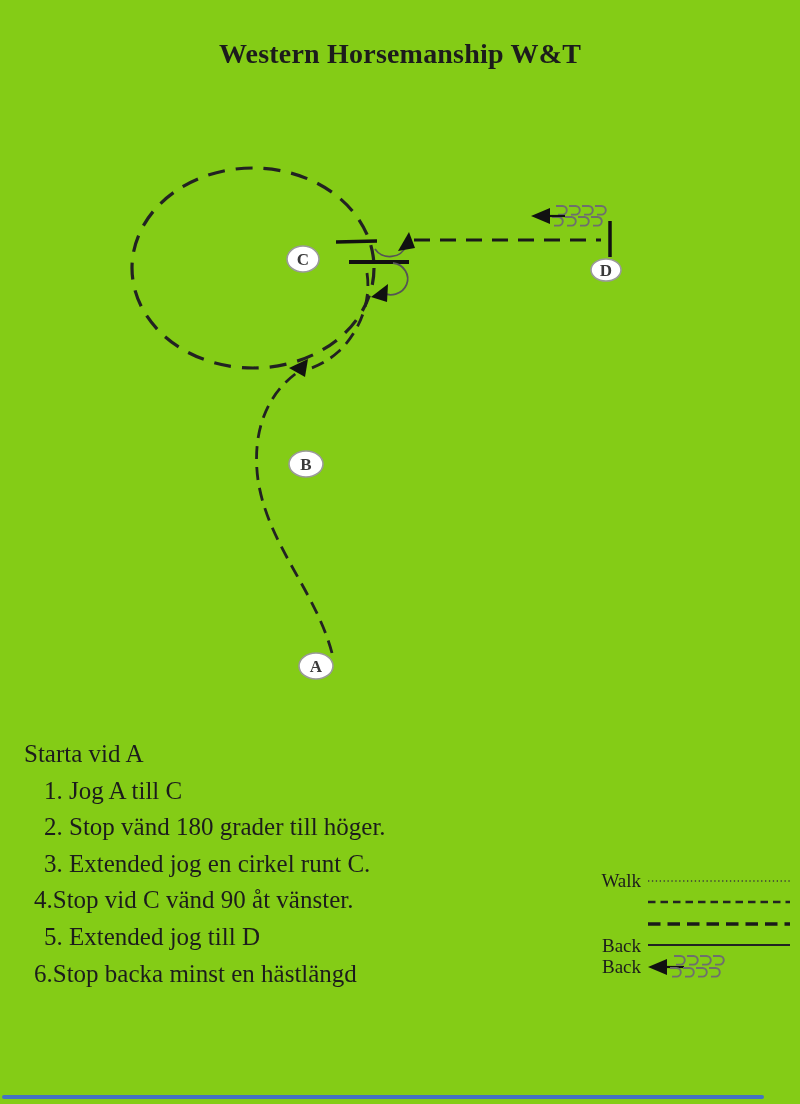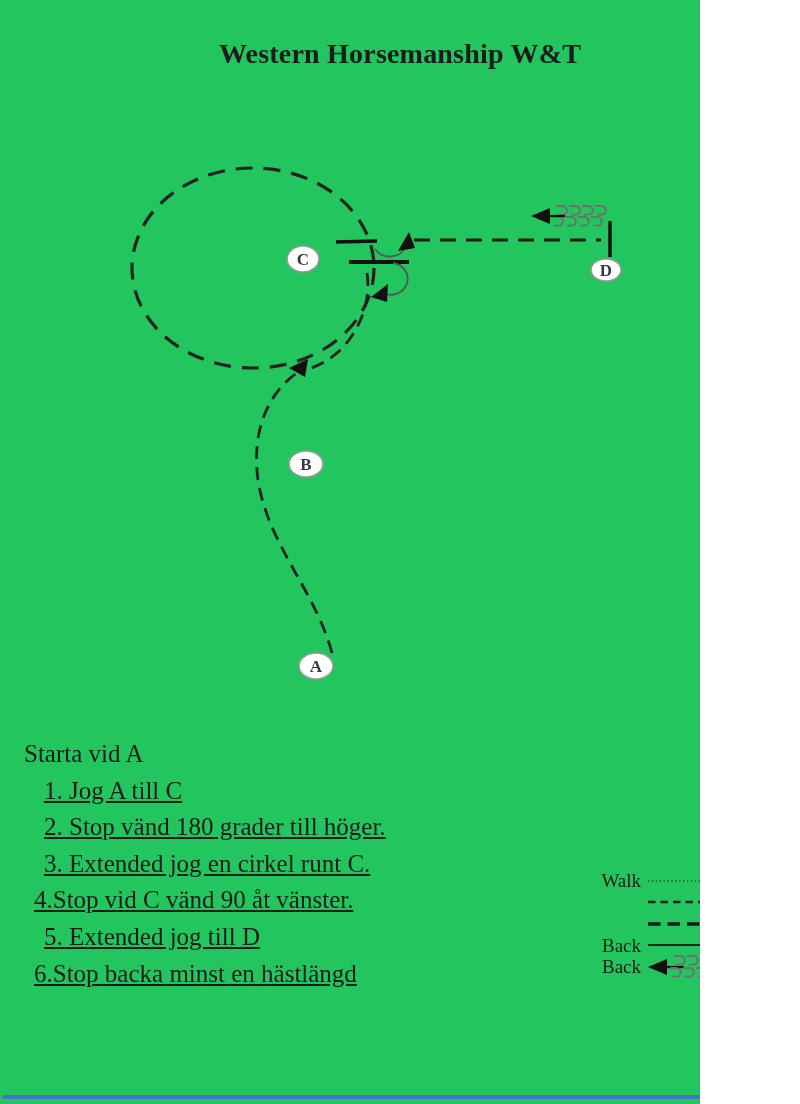--- a/index.html
+++ b/index.html
@@ -1,30 +1,30 @@
 <!DOCTYPE html>
 <html><head>
 <meta charset="utf-8">
 <style>
   html,body{margin:0;padding:0;background:#ffffff;}
   .page{
-    position:relative;width:700px;height:1104px;background:#22c55e;overflow:hidden;
+    position:relative;width:800px;height:1104px;background:#84cc16;overflow:hidden;
     font-family:"Liberation Serif","DejaVu Serif",serif;color:#1c1c1c;
   }
   .title{
     position:absolute;left:0;top:38px;width:800px;text-align:center;
     font-size:28px;font-weight:bold;letter-spacing:.2px;
   }
   .diagram{position:absolute;left:0;top:0;width:800px;height:740px;}
   .marker-ellipse{fill:#ffffff;stroke:#9a9a9a;stroke-width:1.6;}
   .marker-letter{font-family:"Liberation Serif","DejaVu Serif",serif;font-weight:bold;
     font-size:17px;fill:#3a3a3a;text-anchor:middle;}
   .instructions{position:absolute;left:24px;top:736px;width:470px;
     font-size:25px;line-height:36.6px;}
-  .instructions .step{padding-left:20px;text-decoration:underline;}
+  .instructions .step{padding-left:20px;}
   .instructions .step.tight{padding-left:10px;}
   .legend{
     position:absolute;left:440px;top:870px;width:356px;
     display:grid;grid-template-columns:206px 150px;
     font-size:19px;line-height:21.5px;
   }
   .legend .lg-label{grid-column:1;text-align:right;white-space:nowrap;padding-right:5px;}
   .legend .lg-sample{grid-column:2;display:flex;align-items:center;height:21.5px;}
   .legend .lg-note{grid-column:1;text-align:right;white-space:nowrap;padding-right:5px;}
   .legend .lg-spacer{grid-column:2;}

